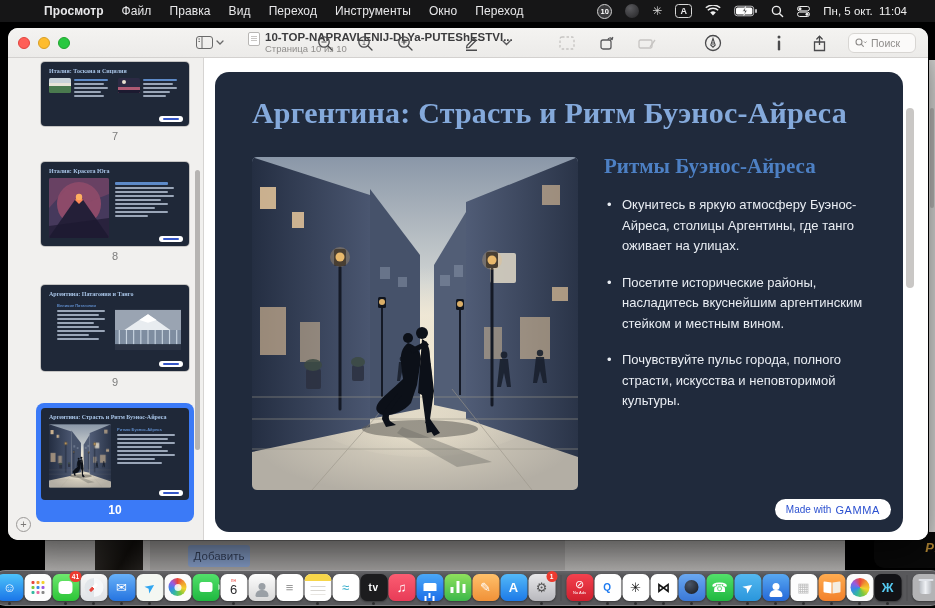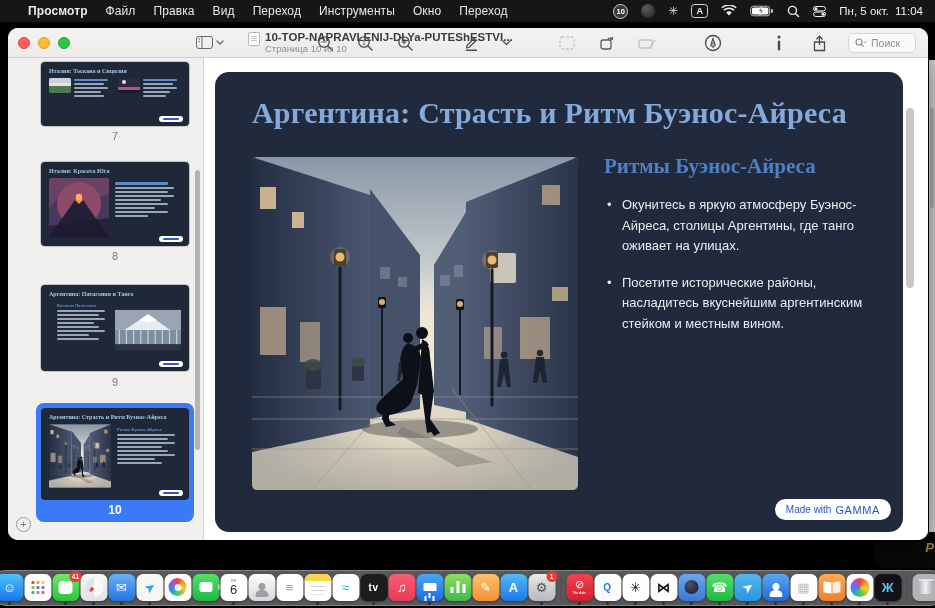--- a/index.html
+++ b/index.html
@@ -1,21 +1,21 @@
 <!DOCTYPE html>
 <html><head>
 <meta charset="utf-8">
 <style>
   * { margin:0; padding:0; box-sizing:border-box; }
   html,body { width:935px; height:608px; }
   body { font-family:"Liberation Sans", sans-serif; background:#000; overflow:hidden; }
   .screen { position:absolute; inset:0; width:935px; height:608px; background:#000; overflow:hidden; }
 
   
-  .menubar { position:absolute; top:0; left:0; right:0; height:22px; background:#161617; display:flex; align-items:center; color:#e8e8ea; font-size:12px; padding:0 12px; z-index:50; }
+  .menubar { position:absolute; top:0; left:0; right:0; height:22px; background:#161617; display:flex; align-items:center; color:#e8e8ea; font-size:12px; padding:0 28px; z-index:50; }
   .menubar .apple { font-size:13px; margin-right:16px; color:#f2f2f2; }
   .menubar .mitem { margin-right:18px; letter-spacing:.1px; }
   .menubar .mitem.app { font-weight:bold; }
   .mb-right { margin-left:auto; display:flex; align-items:center; gap:13px; }
   .mb-ic { display:inline-flex; align-items:center; justify-content:center; }
   .badge10 { width:15px; height:15px; border-radius:50%; background:#3a3a3c; border:1px solid #cfcfcf; color:#fff; font-size:7.5px; font-weight:bold; display:flex; align-items:center; justify-content:center; }
   .darkdisc { width:14px; height:14px; border-radius:50%; background:radial-gradient(circle at 35% 30%, #5a5a5e, #232325); }
   .flower { font-size:12px; color:#d8d8d8; }
   .abox { width:17px; height:14px; border:1.4px solid #d8d8d8; border-radius:3.5px; color:#e8e8ea; font-size:9px; font-weight:bold; display:flex; align-items:center; justify-content:center; }
   .clock { font-size:11.5px; color:#f0f0f0; white-space:nowrap; }
@@ -564,31 +564,37 @@
         <div class="slide-img">
           <svg width="326" height="333">
               <use href="#tango-scene" width="326" height="333"></use>
             </svg>
         </div>
         <div class="slide-right">
           <div class="slide-heading">Ритмы Буэнос-Айреса</div>
           <ul class="bullets">
             <li>Окунитесь в яркую атмосферу Буэнос-Айреса, столицы Аргентины, где танго оживает на улицах.</li>
             <li>Посетите исторические районы, насладитесь вкуснейшим аргентинским стейком и местным вином.</li>
+            <li>Почувствуйте пульс города, полного страсти, искусства и неповторимой культуры.</li>
           </ul>
         </div>
         <div class="gamma-badge">
           <span class="pre">Made with</span>
           <span class="brand">GAMMA</span>
         </div>
       </div>
       <div class="main-scroll"></div>
     </div>
   </div>
 
+  <div class="bg-strip">
+    <div class="dark-img"></div>
+    <div class="mid-dark"></div>
+    <div class="add-btn">Добавить</div>
+  </div>
   <div class="pro-panel">
     <div class="pro-label">PRO</div>
   </div>
   <div class="right-sliver">
       <div class="thumb-bar"></div>
     </div>
 
   <div class="dock" id="dock">
       <div class="dock-app">
         <div class="dock-ic" style="background: linear-gradient(rgb(77, 195, 250), rgb(26, 117, 232)); color: rgb(255, 255, 255);">

